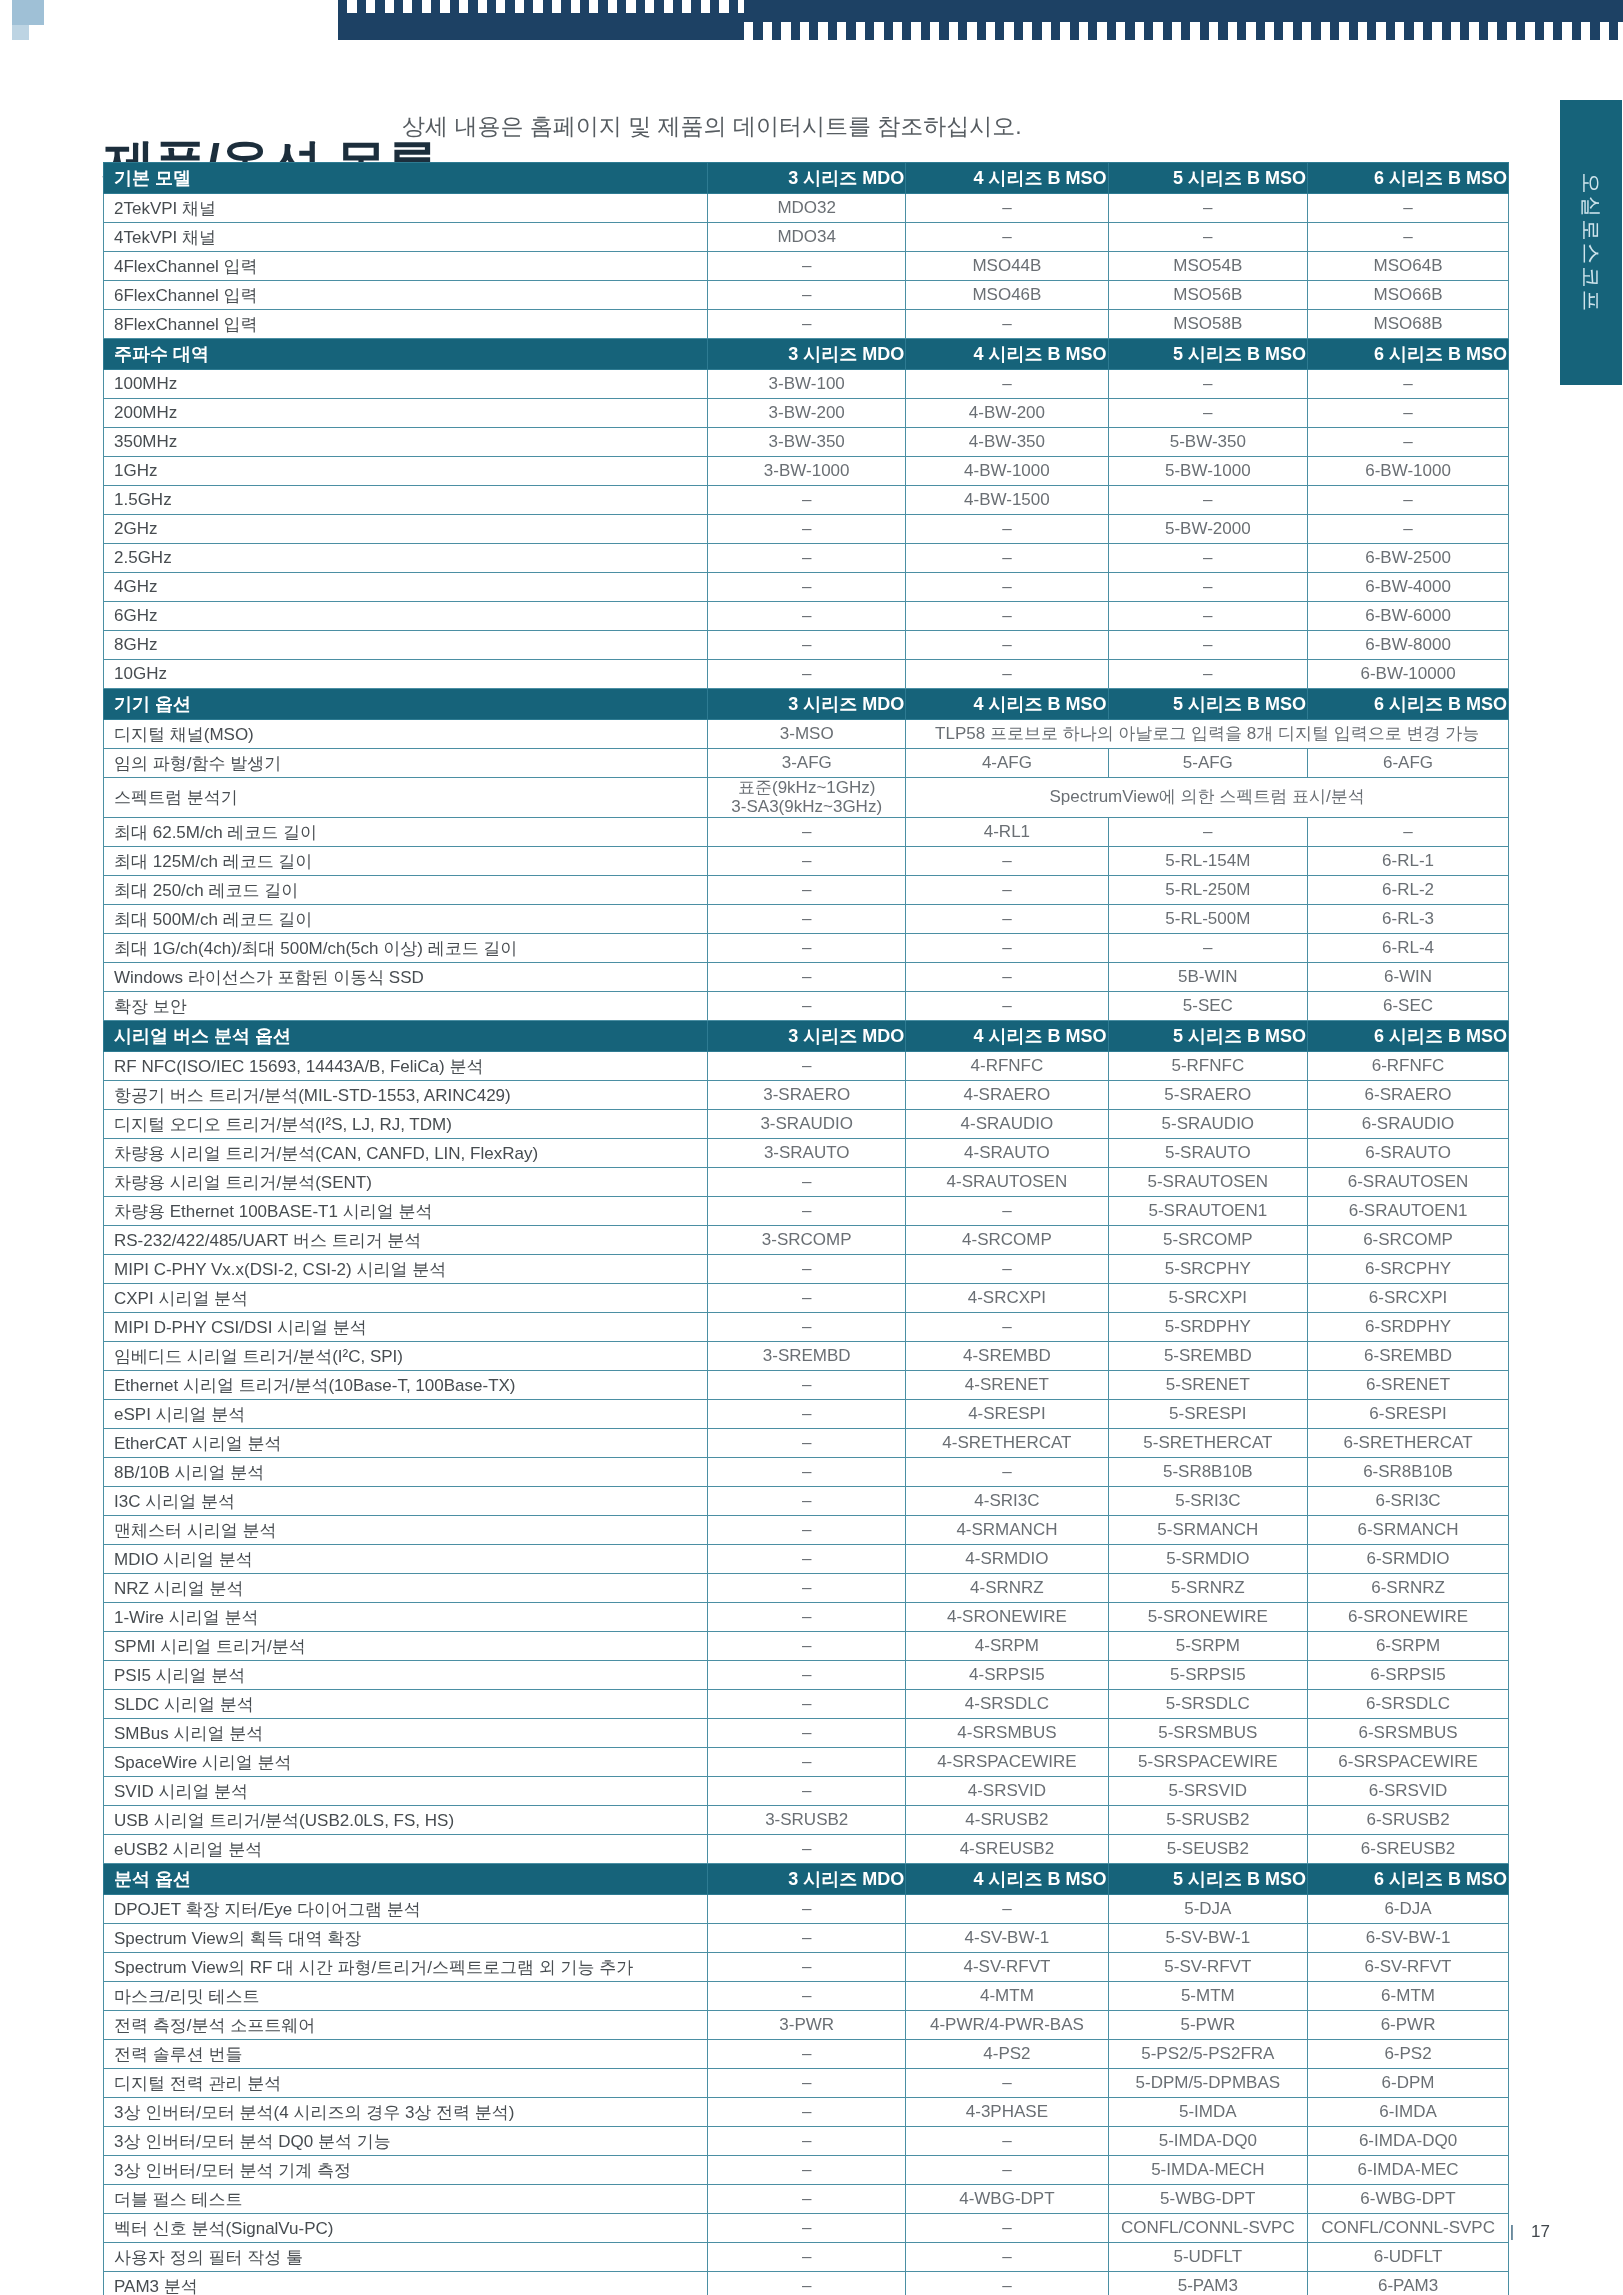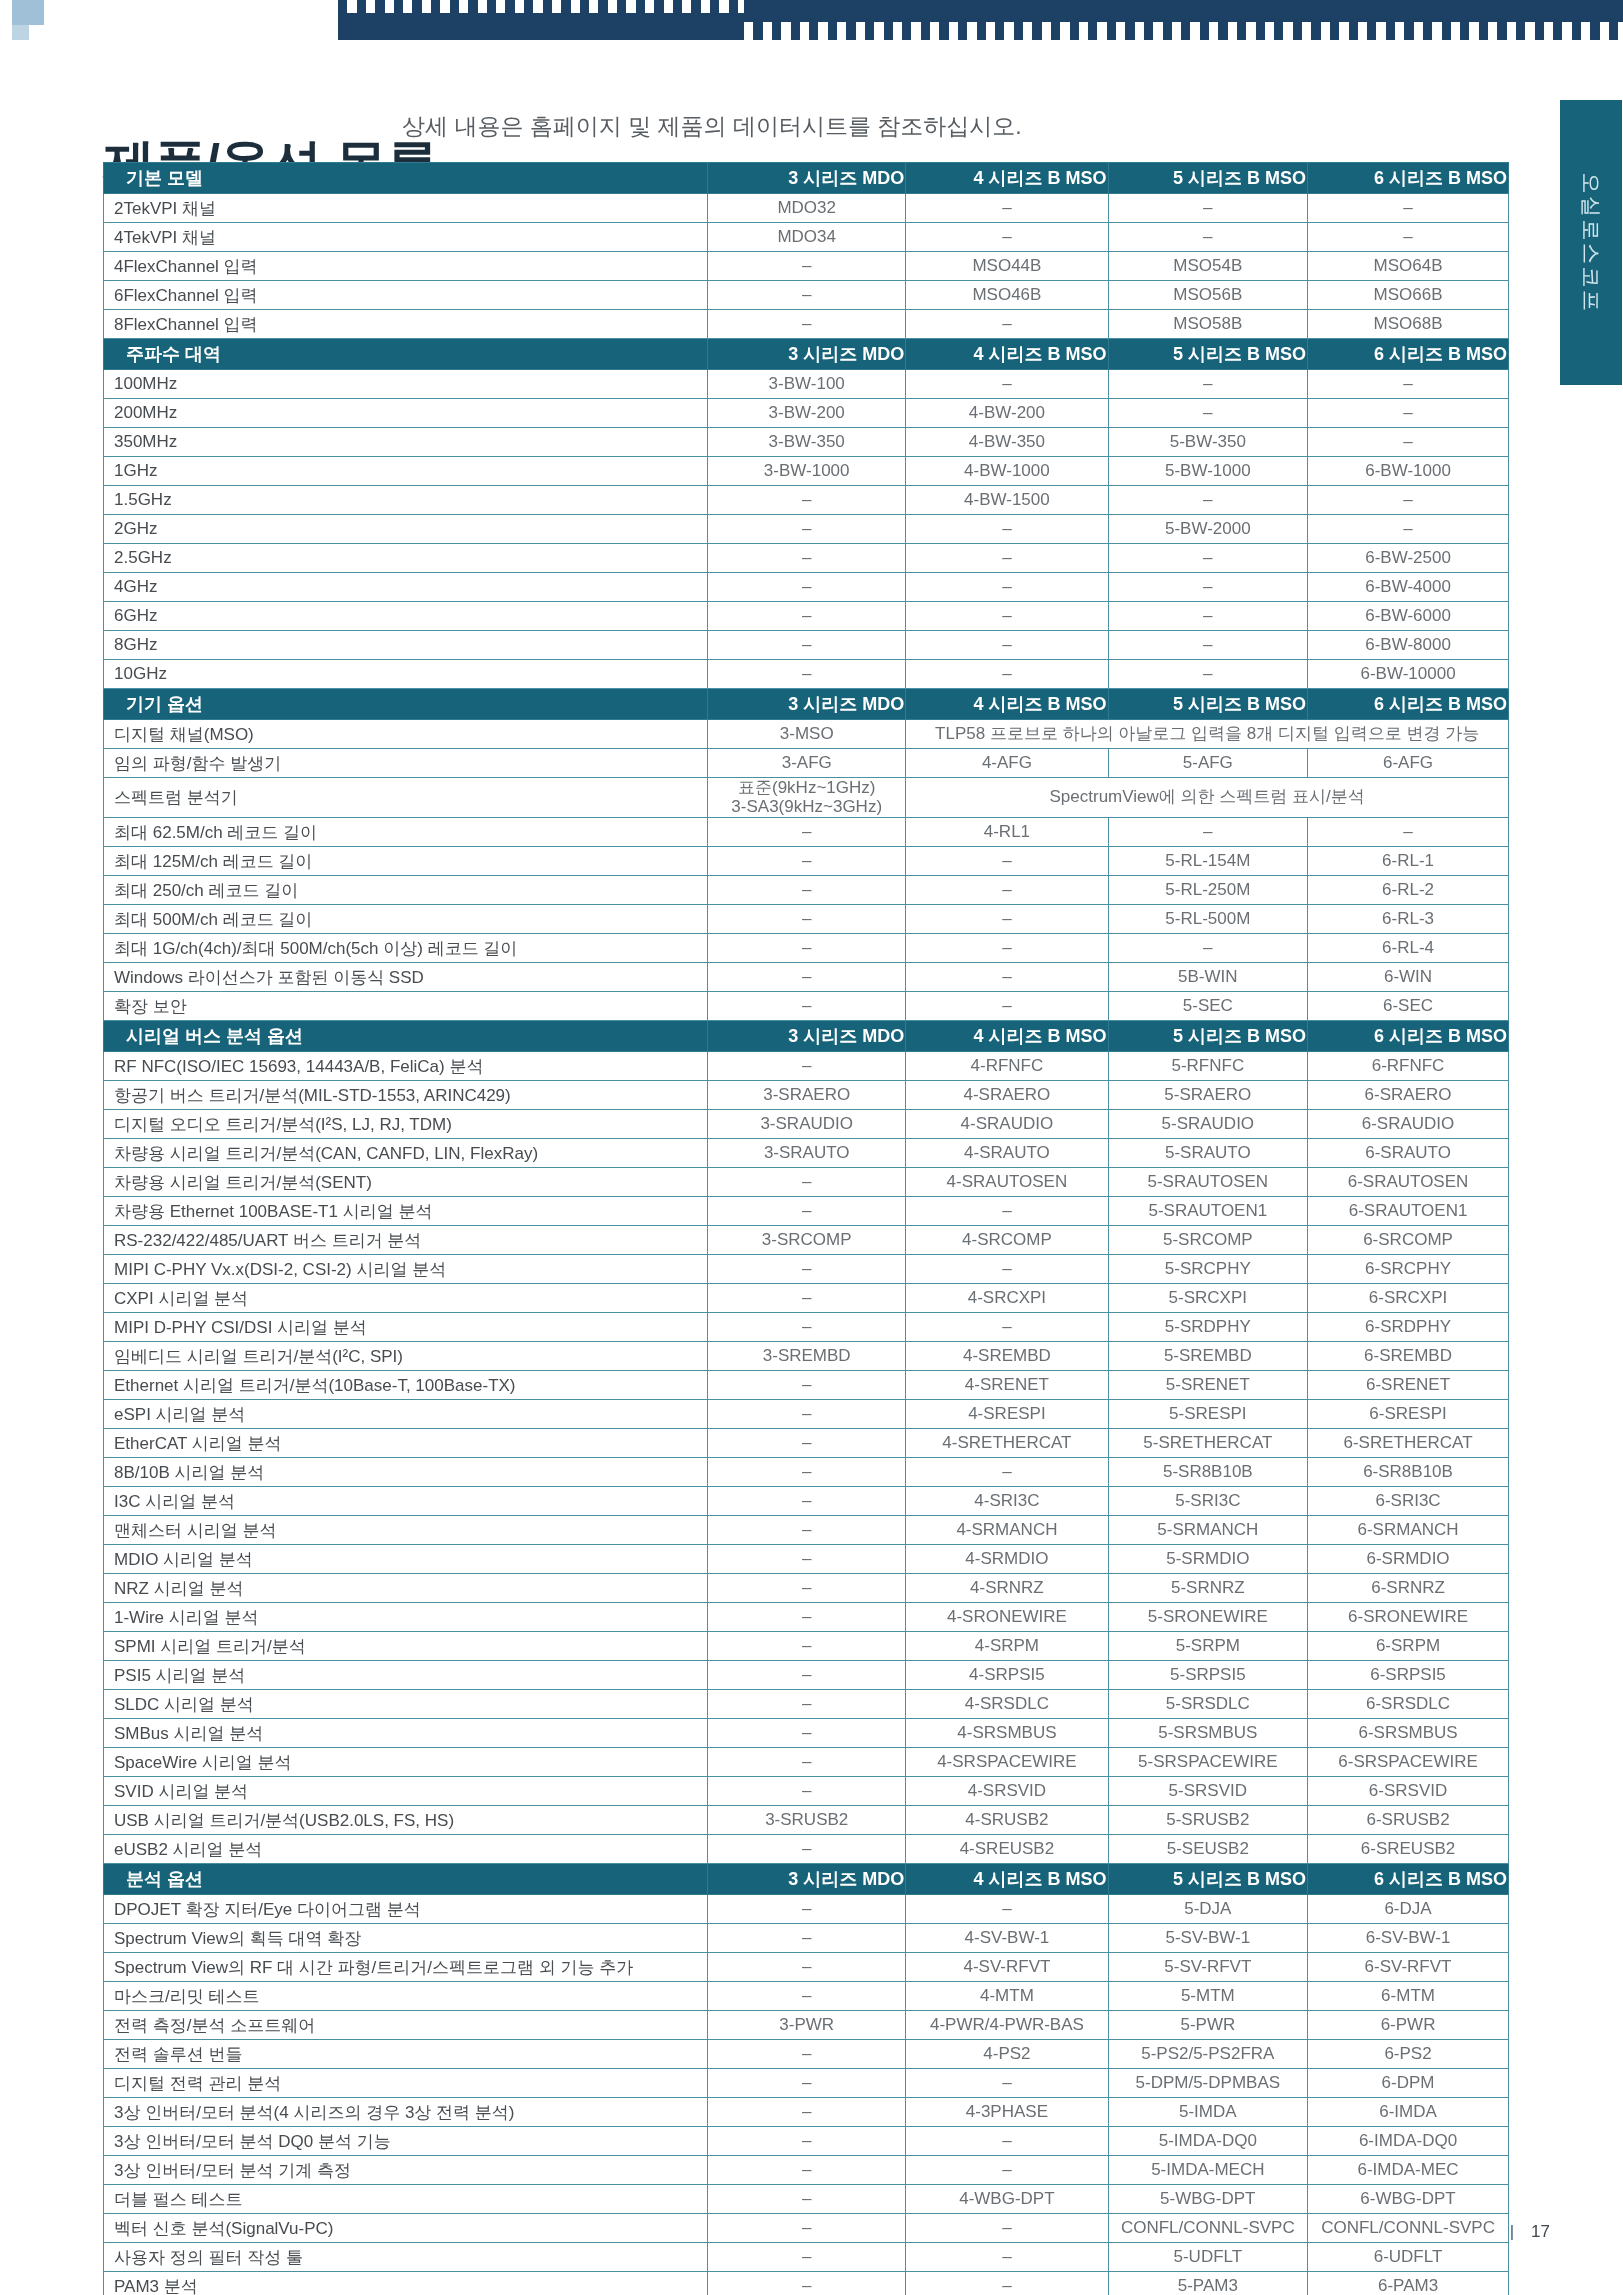--- a/index.html
+++ b/index.html
@@ -57,21 +57,21 @@
   }
   table.product th,table.product td{
     border:0.8px solid var(--border);
     font-size:17px;overflow:hidden;
   }
   tr.sec th{
     background:var(--teal);color:#ffffff;font-weight:bold;font-size:18px;
     height:28px;text-align:right;border-color:var(--border-strong);
   }
   tr.sec th + th{border-left:1.7px solid rgba(255,255,255,.65);}
-  tr.sec th.sec-name{text-align:left;padding-left:22px;}
+  tr.sec th.sec-name{text-align:left;padding-left:10px;}
   td.lbl{
     height:26px;text-align:left;padding:0 6.8px 0 10px;color:var(--label);
     white-space:nowrap;
   }
   td.val{
     height:26px;text-align:center;color:var(--value);
     white-space:pre-line;line-height:1.1;
   }
   
   .page-footer{

